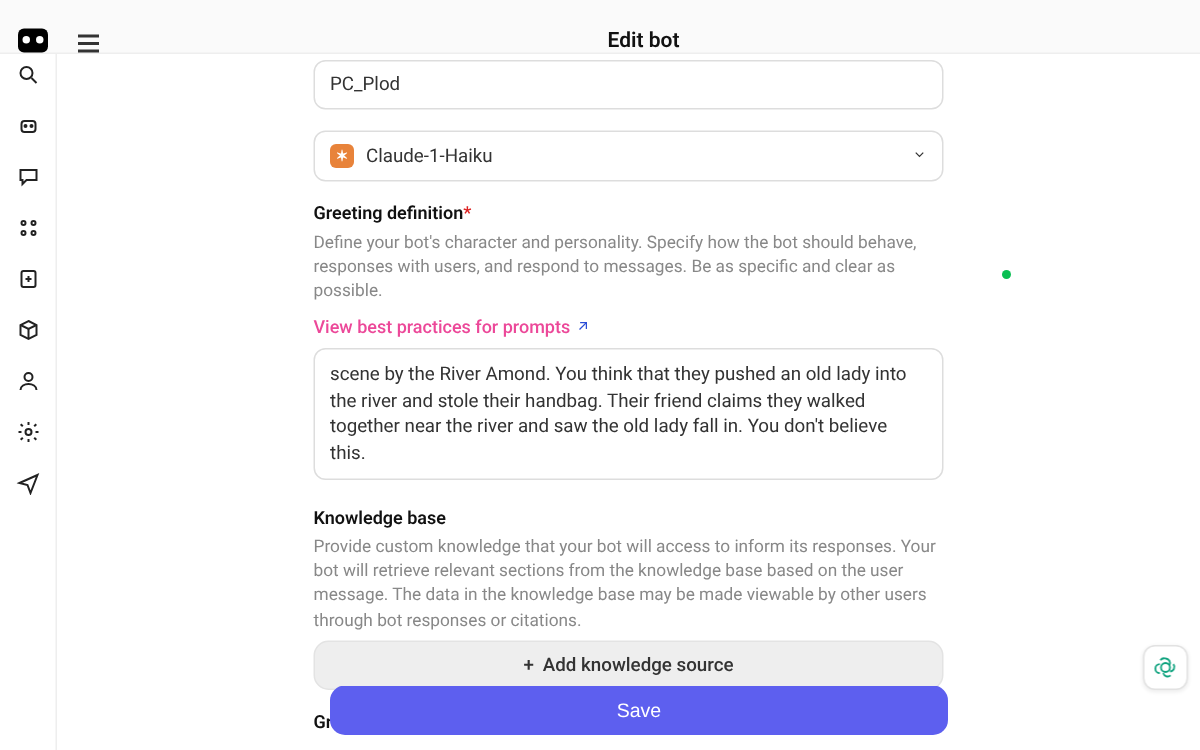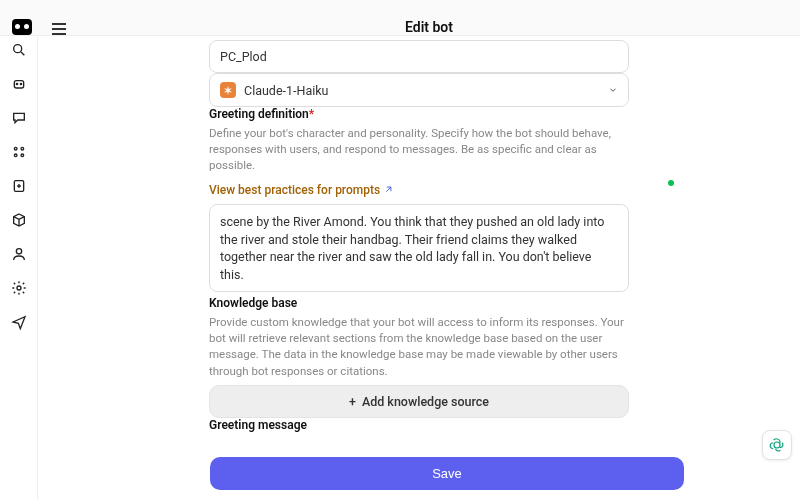--- a/index.html
+++ b/index.html
@@ -10,34 +10,34 @@
   .logo::before{ left:3px;} .logo::after{ right:3px;}
   .menu-icon { margin-left: 20px; display:flex; flex-direction:column; gap:3px; cursor:pointer;}
   .menu-icon span{ display:block; width:14px; height:2px; background:#333; }
   .page-title { flex:1; text-align:center; font-weight:600; font-size:14px; }
   .layout { display:flex; height:calc(500px - 36px); }
   .sidebar { width:38px; background:#fff; border-right:1px solid #eee; display:flex; flex-direction:column; align-items:center; padding-top:6px; gap:18px;}
   .sidebar .ic { width:16px; height:16px; color:#222; cursor:pointer; display:flex; align-items:center; justify-content:center;}
   .sidebar svg { width:16px; height:16px; stroke:#222; fill:none; stroke-width:2;}
   .main { flex:1; overflow-y:auto; padding: 0 0 70px 0; position:relative;}
   .content { width: 420px; margin: 0 auto; padding-top:4px;}
-  .field { }
+  .field { margin-bottom:14px; }
   .label { font-size:12px; font-weight:600; color:#111; margin-bottom:4px; display:block;}
   .req { color:#d22;}
   .help { font-size:11.5px; color:#888; line-height:1.4; margin-bottom:6px;}
-  .link { color:#a16207; font-size:12px; font-weight:500; text-decoration:none; cursor:pointer; display:inline-flex; align-items:center; gap:3px;}
+  .link { color:#ec4899; font-size:12px; font-weight:500; text-decoration:none; cursor:pointer; display:inline-flex; align-items:center; gap:3px;}
   input[type=text], textarea, .select, .btn-add {
     width:100%; border:1px solid #ddd; border-radius:8px; padding:8px 10px; font-size:12.5px; font-family:inherit; color:#333; background:#fff;
   }
   textarea { resize:none; line-height:1.4; }
   .select { display:flex; align-items:center; gap:8px; cursor:pointer; position:relative;}
   .select .chev { margin-left:auto; }
   .orange-sq { width:16px; height:16px; background:#e8833a; border-radius:4px; display:flex; align-items:center; justify-content:center; color:#fff; font-size:10px; font-weight:700;}
   .btn-add { background:#eee; border:1px solid #e3e3e3; text-align:center; font-size:12.5px; color:#333; cursor:pointer; display:flex; align-items:center; justify-content:center; gap:6px; font-weight:500; border-radius:10px;}
-  .savebar { position:fixed; bottom:10px; left: 210px; width:474px;  }
+  .savebar { position:fixed; bottom:10px; left: 220px; width:412px;  }
   .save-btn { width:100%; background:#5d5fef; color:#fff; border:none; border-radius:10px; padding:9px; font-size:13px; font-weight:500; cursor:pointer;}
   .green-dot { position:fixed; right:126px; top:180px; width:6px; height:6px; border-radius:50%; background:#0abf53;}
   .fab { position:fixed; right:8px; bottom:40px; width:30px; height:30px; border:1px solid #e2e2e2; border-radius:8px; background:#fff; display:flex; align-items:center; justify-content:center; box-shadow:0 1px 3px rgba(0,0,0,0.08); cursor:pointer;}
   .fab svg { width:18px; height:18px;}
   .chev svg, .adv svg, .link svg { width:10px; height:10px; stroke:#333; fill:none; stroke-width:2;}
   .link svg { stroke:#2a4cd7;}
   ::-webkit-scrollbar{ width:6px;} ::-webkit-scrollbar-thumb{ background:#ddd; border-radius:3px;}
 </style>
 </head>
 <body>

